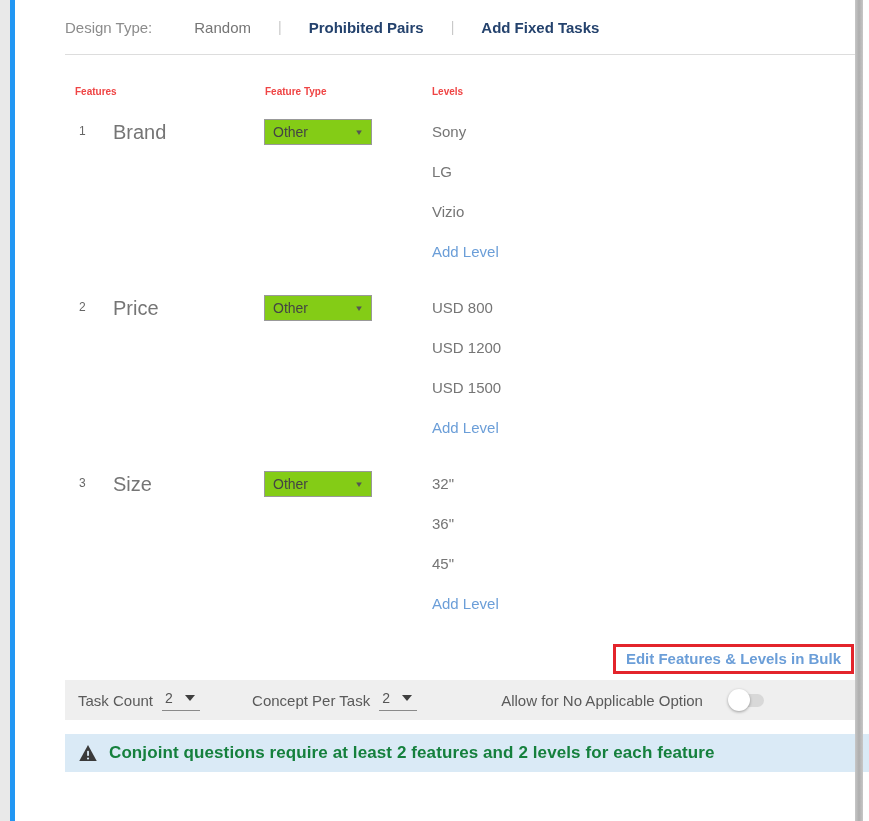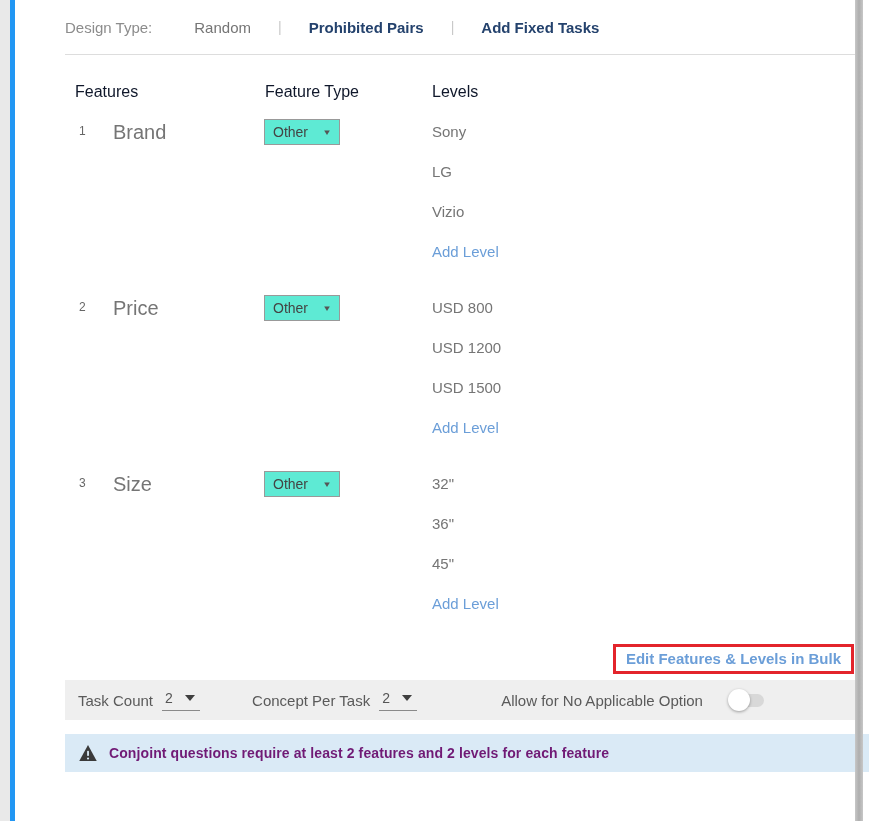--- a/index.html
+++ b/index.html
@@ -20,30 +20,30 @@
 
   
   .design-bar { display:flex; align-items:center; height:55px; border-bottom:1px solid #ddd; font-size:15px; }
   .design-label { color:#8c8c8c; margin-right:42px; }
   .design-option { color:#757575; cursor:pointer; }
   .design-sep { color:#c9c9c9; margin:0 27px; font-size:14px; }
   .design-link { color:#24426d; font-weight:bold; font-size:15px; cursor:pointer; }
 
   
   .tbl-header { display:grid; grid-template-columns:48px 148px 164px 1fr; margin-top:17px; }
-  .tbl-header > div { font-size:16px; font-weight:normal; color:#0f172a; line-height:40px; }
+  .tbl-header > div { font-size:10px; font-weight:bold; color:#ef4444; line-height:40px; }
   .th-features { grid-column:1 / 3; padding-left:10px; }
   .th-type { padding-left:4px; }
   .th-levels { padding-left:7px; }
 
   .feature-row { display:grid; grid-template-columns:48px 148px 164px 1fr; margin-bottom:16px; }
   .col-num { font-size:12px; color:#666; line-height:38px; padding-left:14px; }
   .col-name { font-size:20px; color:#757575; line-height:40px; cursor:pointer; }
-  .select-box { margin-top:7px; margin-left:3px; width:76px; height:26px; border:1px solid #999;
-    background:#5eead4; display:flex; align-items:center; justify-content:space-between;
+  .select-box { margin-top:7px; margin-left:3px; width:108px; height:26px; border:1px solid #999;
+    background:#84cc16; display:flex; align-items:center; justify-content:space-between;
     padding:0 8px; cursor:pointer; }
   .select-value { font-size:14px; color:#444; }
   .select-arrow { font-size:8px; color:#555; transform:scaleX(1.2); }
   .col-levels { padding-left:7px; }
   .level-line { font-size:15px; color:#757575; line-height:40px; cursor:pointer; }
   .add-level { display:block; width:fit-content; font-size:15px; line-height:40px; color:#6b9ed8; cursor:pointer; text-decoration:none; }
 
   .add-feature { display:block; width:fit-content; font-size:15px; line-height:40px; color:#6b9ed8; margin-top:2px; padding-left:12px; cursor:pointer; text-decoration:none; }
 
   
@@ -60,21 +60,21 @@
   .mini-arrow { width:0; height:0; border-left:5px solid transparent; border-right:5px solid transparent; border-top:6px solid #3f3f3f; }
   .gap1 { margin-right:52px; } .gap2 { margin-right:84px; }
   .toggle { position:relative; width:36px; height:22px; margin-left:16px; cursor:pointer; }
   .toggle-track { position:absolute; left:2px; top:5px; width:34px; height:13px; border-radius:7px; background:#d8d8d8; }
   .toggle-knob { position:absolute; left:0; top:0; width:22px; height:22px; border-radius:50%;
     background:#fff; box-shadow:0 1px 3px rgba(0,0,0,.35); }
 
   
   .warning { margin-top:14px; width:804px; min-height:38px; background:#daeaf6; display:flex; align-items:center; padding:0 14px; }
   .warn-icon { width:18px; height:16px; margin-right:12px; flex:0 0 auto; }
-  .warn-text { font-size:14px; color:#701a75; font-weight:bold; letter-spacing:.1px; }
+  .warn-text { font-size:17px; color:#15803d; font-weight:bold; letter-spacing:.1px; }
 </style>
 </head>
 <body>
 
 <div class="page">
   <div class="gutter"></div>
   <div class="accent-bar"></div>
 
   <div class="content">
 

